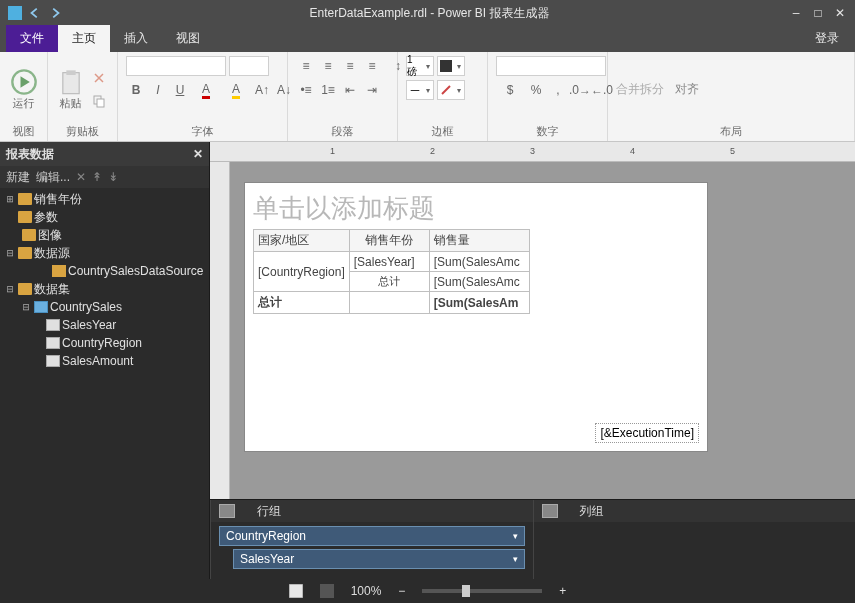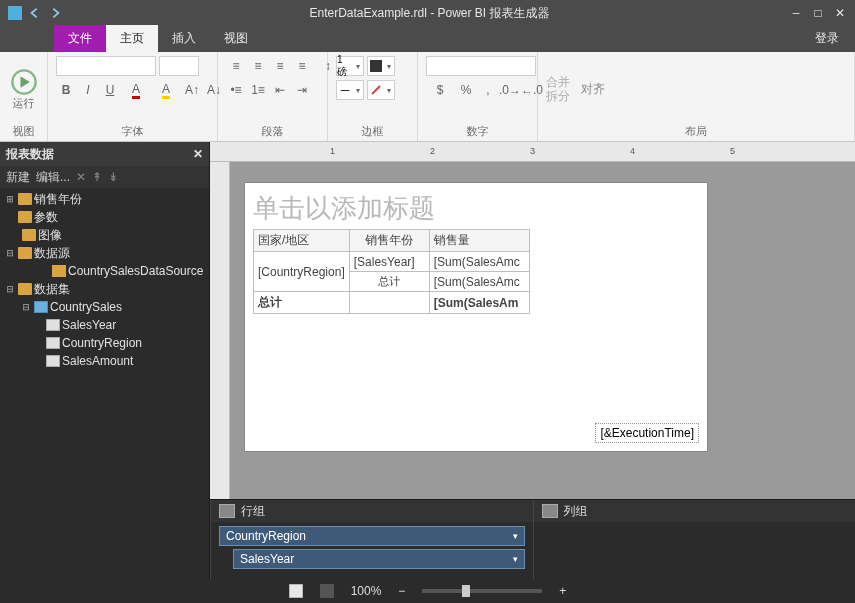--- a/index.html
+++ b/index.html
@@ -5,21 +5,21 @@
 *{box-sizing:border-box;margin:0;padding:0;font-family:"Segoe UI","Microsoft YaHei",sans-serif;font-size:12px;}
 body{width:855px;height:603px;background:#2b2b2b;overflow:hidden;display:flex;flex-direction:column;}
 .titlebar{height:26px;background:#4b4b4b;display:flex;align-items:center;color:#e6e6e6;}
 .qat{display:flex;align-items:center;gap:6px;padding:0 8px;}
 .qat svg{width:14px;height:14px;}
 .titlebar .title{flex:1;text-align:center;font-size:12px;}
 .winctl{display:flex;gap:8px;padding-right:8px;}
 .winctl span{width:14px;text-align:center;cursor:pointer;}
 .tabrow{height:26px;background:#4b4b4b;display:flex;align-items:flex-end;padding-left:6px;}
 .tab{padding:5px 14px;color:#e6e6e6;cursor:pointer;}
-.tab.file{background:#a21caf;color:#fff;margin-left:48px;}
+.tab.file{background:#4c1d95;color:#fff;}
 .tab.active{background:#f4f4f4;color:#222;}
 .login{margin-left:auto;padding:5px 16px;color:#e6e6e6;}
 .ribbon{height:90px;background:#f4f4f4;border-bottom:1px solid #c6c6c6;display:flex;}
 .group{border-right:1px solid #dadada;padding:4px 8px 2px;display:flex;flex-direction:column;justify-content:space-between;}
 .group .body{flex:1;display:flex;align-items:center;gap:4px;}
 .group .label{text-align:center;font-size:11px;color:#6a6a6a;padding-top:2px;}
 .btn-lg{display:flex;flex-direction:column;align-items:center;justify-content:center;width:40px;height:60px;color:#666;}
 .btn-lg svg{width:28px;height:28px;}
 .btn-lg span{font-size:11px;}
 .mini{display:flex;flex-direction:column;gap:3px;}
@@ -53,21 +53,21 @@
 .paper-area{flex:1;background:#9a9a9a;overflow:auto;padding:20px 0 0 14px;}
 .paper{width:464px;height:270px;background:#fff;border:1px solid #888;position:relative;}
 .placeholder-title{position:absolute;left:8px;top:8px;font-size:26px;color:#b8b8b8;font-family:"Microsoft YaHei";}
 .tablix{position:absolute;left:8px;top:46px;border-collapse:collapse;}
 .tablix td{border:1px solid #bfbfbf;padding:2px 4px;font-size:12px;color:#444;height:20px;}
 .tablix .hdr{background:#f5f5f5;}
 .tablix .bold{font-weight:bold;}
 .exec{position:absolute;right:8px;bottom:8px;border:1px dotted #999;padding:2px 4px;font-size:12px;}
 .groups{height:80px;background:#2b2b2b;display:flex;border-top:1px solid #1a1a1a;}
 .gp-col{flex:1;border-left:1px solid #444;display:flex;flex-direction:column;}
-.gp-hdr{height:22px;display:flex;align-items:center;gap:6px;padding:0 8px;color:#ddd;background:#333;}
+.gp-hdr{height:22px;display:flex;align-items:center;gap:22px;padding:0 8px;color:#ddd;background:#333;}
 .gp-hdr .ic{width:16px;height:14px;background:#888;border:1px solid #aaa;}
 .gp-body{flex:1;padding:4px 8px;}
 .gp-item{background:#3f5a78;border:1px solid #6a8fb0;color:#fff;height:20px;display:flex;align-items:center;padding:0 6px;margin-bottom:3px;position:relative;}
 .gp-item .arr{margin-left:auto;font-size:9px;}
 .gp-item.indent{margin-left:14px;}
 .statusbar{height:24px;background:#2b2b2b;display:flex;align-items:center;justify-content:center;gap:17px;color:#ddd;}
 .zoom-track{width:120px;height:4px;background:#555;position:relative;}
 .zoom-thumb{position:absolute;left:40px;top:-4px;width:8px;height:12px;background:#ccc;}
 .sb-ic{width:14px;height:14px;display:flex;align-items:center;justify-content:center;}
 svg{display:block;}
@@ -115,20 +115,45 @@
         <div class="btn-lg">
           <svg viewBox="0 0 24 24">
             <circle cx="12" cy="12" r="10" fill="none" stroke="#8ab58a" stroke-width="2"></circle>
             <path d="M9 7 L17 12 L9 17 Z" fill="#6aa06a"></path>
           </svg>
           <span>运行</span>
         </div>
       </div>
     <div class="label">视图</div>
   </div>
+  <div class="group" style="width:70px">
+    <div class="body">
+      <div class="btn-lg">
+          <svg viewBox="0 0 24 24">
+            <rect x="5" y="4" width="14" height="18" fill="#e8e8e8" stroke="#bbb"></rect>
+            <rect x="8" y="2" width="8" height="4" fill="#ccc"></rect>
+          </svg>
+          <span>粘贴</span>
+        </div>
+      <div class="mini">
+        <div class="icon-btn">
+            <svg width="14" height="14" viewBox="0 0 14 14">
+              <path d="M3 3 L11 11 M11 3 L3 11" stroke="#d98" stroke-width="1.5"></path>
+            </svg>
+          </div>
+        <div class="icon-btn">
+            <svg width="14" height="14" viewBox="0 0 14 14">
+              <rect x="2" y="2" width="7" height="8" fill="none" stroke="#aaa"></rect>
+              <rect x="5" y="5" width="7" height="8" fill="#fff" stroke="#aaa"></rect>
+            </svg>
+          </div>
+      </div>
+    </div>
+    <div class="label">剪贴板</div>
+  </div>
   <div class="group" style="width:170px">
     <div class="body" style="flex-direction:column;align-items:flex-start;gap:4px">
       <div class="row" style="display:flex;gap:3px">
         <div class="font-box"></div>
         <div class="size-box"></div>
       </div>
       <div class="row" style="display:flex;gap:2px;color:#777">
         <div class="icon-btn">
             <b>B</b>
           </div>
@@ -211,21 +236,21 @@
         <div class="icon-btn">%</div>
         <div class="icon-btn">,</div>
         <div class="icon-btn">.0→</div>
         <div class="icon-btn">←.0</div>
       </div>
     </div>
     <div class="label">数字</div>
   </div>
   <div class="group" style="flex:1">
     <div class="body" style="gap:6px;color:#aaa">
-      <div style="display:flex;flex-direction:column;font-size:11px;line-height:14px">
+      <div style="display:flex;flex-direction:row;font-size:11px;line-height:14px">
         <span>合并</span>
           <span>拆分</span>
       </div>
       <div class="icon-btn dd" style="width:auto;padding:0 4px;color:#888">
           <span>对齐</span>
         </div>
     </div>
     <div class="label">布局</div>
   </div>
 </div>

